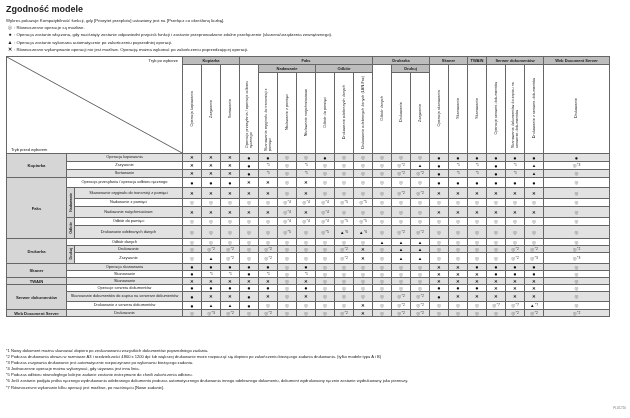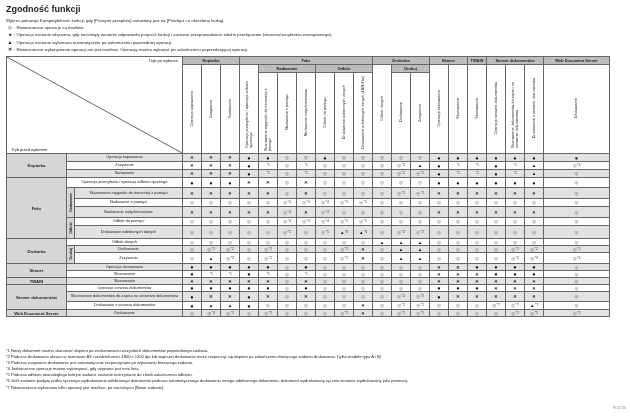--- a/index.html
+++ b/index.html
@@ -29,21 +29,21 @@
   .sym-dot { color:#111; font-size:5.5px; }
   .sym-x { color:#222; font-weight:bold; }
   .sym-tri { color:#111; font-size:4.5px; }
   tr.thick td { border-top:1px solid #333; }
   .notes { position:absolute; left:6px; top:348px; font-size:4.1px; line-height:6.1px; white-space:nowrap; }
   .code { position:absolute; right:4px; bottom:8px; font-size:3px; color:#777; }
 </style>
 </head>
 <body>
 
-<div class="title">Zgodność funkcji</div>
+<div class="title">Zgodność modele</div>
 
 <div class="intro">
   <div class="row">Wykres pokazuje Kompatybilność funkcji, gdy [Priorytet przeplotu] ustawiony jest na [Przełącz co określoną liczbę].</div>
   <div class="row">
     <span class="sym sym-ok">◎</span>
     <span>: Równoczesne operacje są możliwe.</span>
   </div>
   <div class="row">
     <span class="sym sym-dot">●</span>
     <span>: Operacja zostanie włączona, gdy naciśnięty zostanie odpowiedni przycisk funkcji i zostanie przeprowadzone zdalne przełączenie (skanera/urządzenia zewnętrznego).</span>

